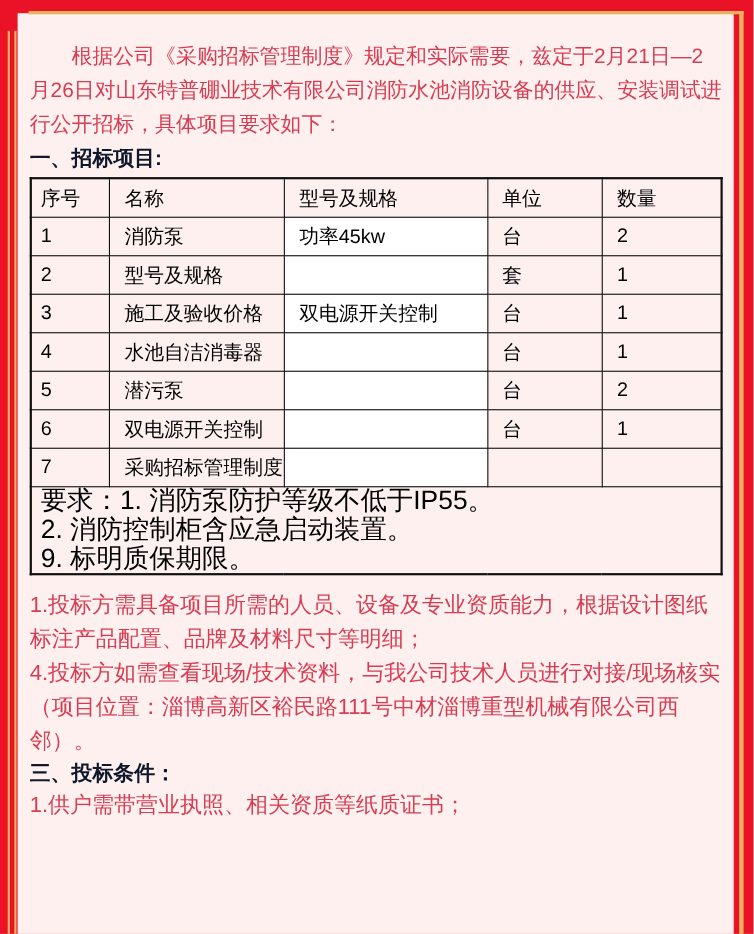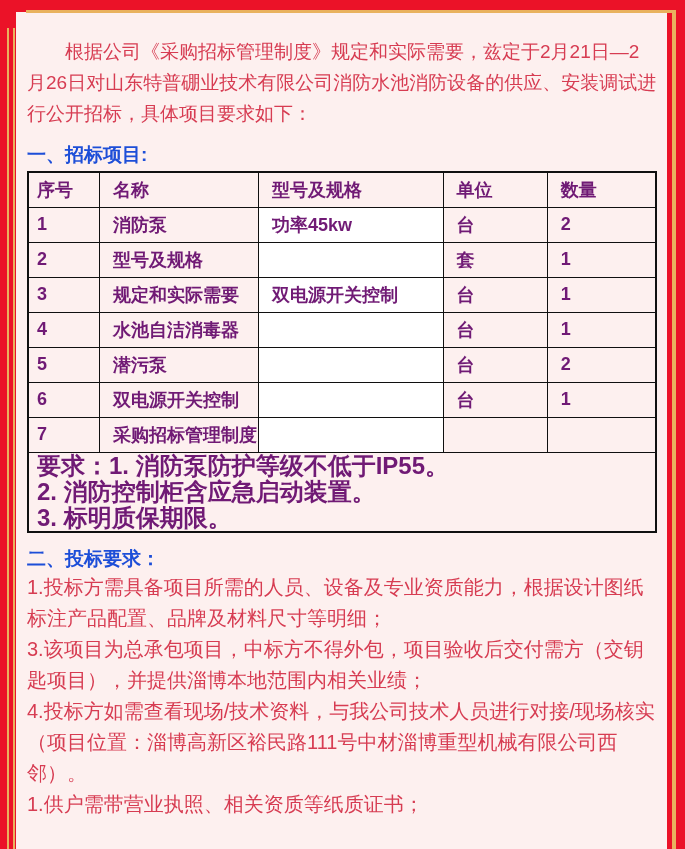--- a/index.html
+++ b/index.html
@@ -20,44 +20,44 @@
     left: 16px; top: 12px; right: 18px; bottom: 0;
     background: #fdf0ef;
     z-index: 2;
     padding: 24px 10px 0 11px;
     color: #d73c52;
   }
   .intro {
     font-size: 19px;
     line-height: 31px;
     text-indent: 2em;
-    margin-bottom: 12px;
+    margin-bottom: 2px;
   }
   h2.section-heading {
     font-size: 19px;
     line-height: 27px;
     font-weight: bold;
-    color: #1d4ed8;
+    color: #0f172a;
     margin: 0;
   }
   table.items {
     border-collapse: collapse;
     width: 100%;
     table-layout: fixed;
     margin: 3px 0 12px 0;
     border: 2px solid #101010;
   }
   table.items th, table.items td {
     border: 1.5px solid #101010;
     font-size: 18px;
-    font-weight: bold;
+    font-weight: normal;
     text-align: left;
     height: 35px;
     padding: 0 4px 0 13px;
-    color: #701a75;
+    color: #000000;
     overflow: hidden;
     white-space: nowrap;
   }
   table.items th:first-child, table.items td:first-child { padding-left: 8px; }
   col.c-idx  { width: 11.4%; }
   col.c-name { width: 25.3%; }
   col.c-spec { width: 29.4%; }
   col.c-unit { width: 16.6%; }
   col.c-qty  { width: 17.3%; }
   td.spec-cell { background: #ffffff; }
@@ -116,21 +116,21 @@
         </tr>
         <tr>
           <td>2</td>
           <td>型号及规格</td>
           <td class="spec-cell"></td>
           <td>套</td>
           <td>1</td>
         </tr>
         <tr>
           <td>3</td>
-          <td>规定和实际需要</td>
+          <td>施工及验收价格</td>
           <td class="spec-cell">双电源开关控制</td>
           <td>台</td>
           <td>1</td>
         </tr>
         <tr>
           <td>4</td>
           <td>水池自洁消毒器</td>
           <td class="spec-cell"></td>
           <td>台</td>
           <td>1</td>
@@ -153,30 +153,29 @@
           <td>7</td>
           <td>采购招标管理制度</td>
           <td class="spec-cell"></td>
           <td></td>
           <td></td>
         </tr>
         <tr>
           <td colspan="5" class="notes-cell">
             <div>要求：1. 消防泵防护等级不低于IP55。</div>
             <div>2. 消防控制柜含应急启动装置。</div>
-            <div>3. 标明质保期限。</div>
+            <div>9. 标明质保期限。</div>
           </td>
         </tr>
       </tbody>
   </table>
 
-  <h2 class="section-heading">二、投标要求：</h2>
   <div id="s2-items">
       <p class="body-par">1.投标方需具备项目所需的人员、设备及专业资质能力，根据设计图纸标注产品配置、品牌及材料尺寸等明细；</p>
-      <p class="body-par">3.该项目为总承包项目，中标方不得外包，项目验收后交付需方（交钥匙项目），并提供淄博本地范围内相关业绩；</p>
       <p class="body-par">4.投标方如需查看现场/技术资料，与我公司技术人员进行对接/现场核实（项目位置：淄博高新区裕民路111号中材淄博重型机械有限公司西邻）。</p>
     </div>
 
+  <h2 class="section-heading">三、投标条件：</h2>
   <div id="s3-items">
       <p class="body-par">1.供户需带营业执照、相关资质等纸质证书；</p>
     </div>
 
 </div>
 
 </body></html>

